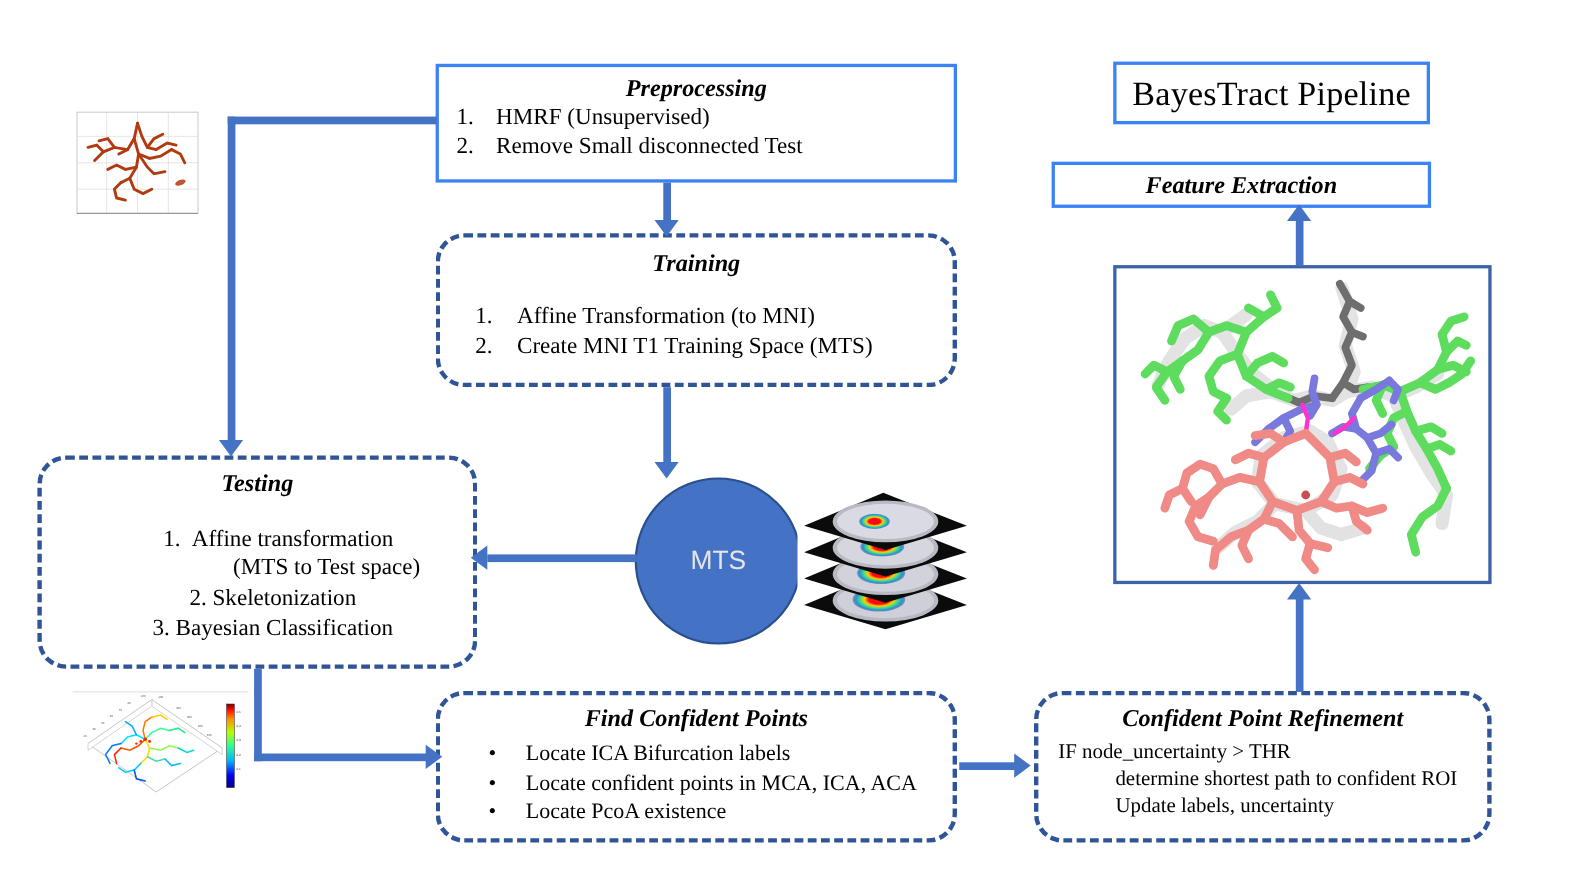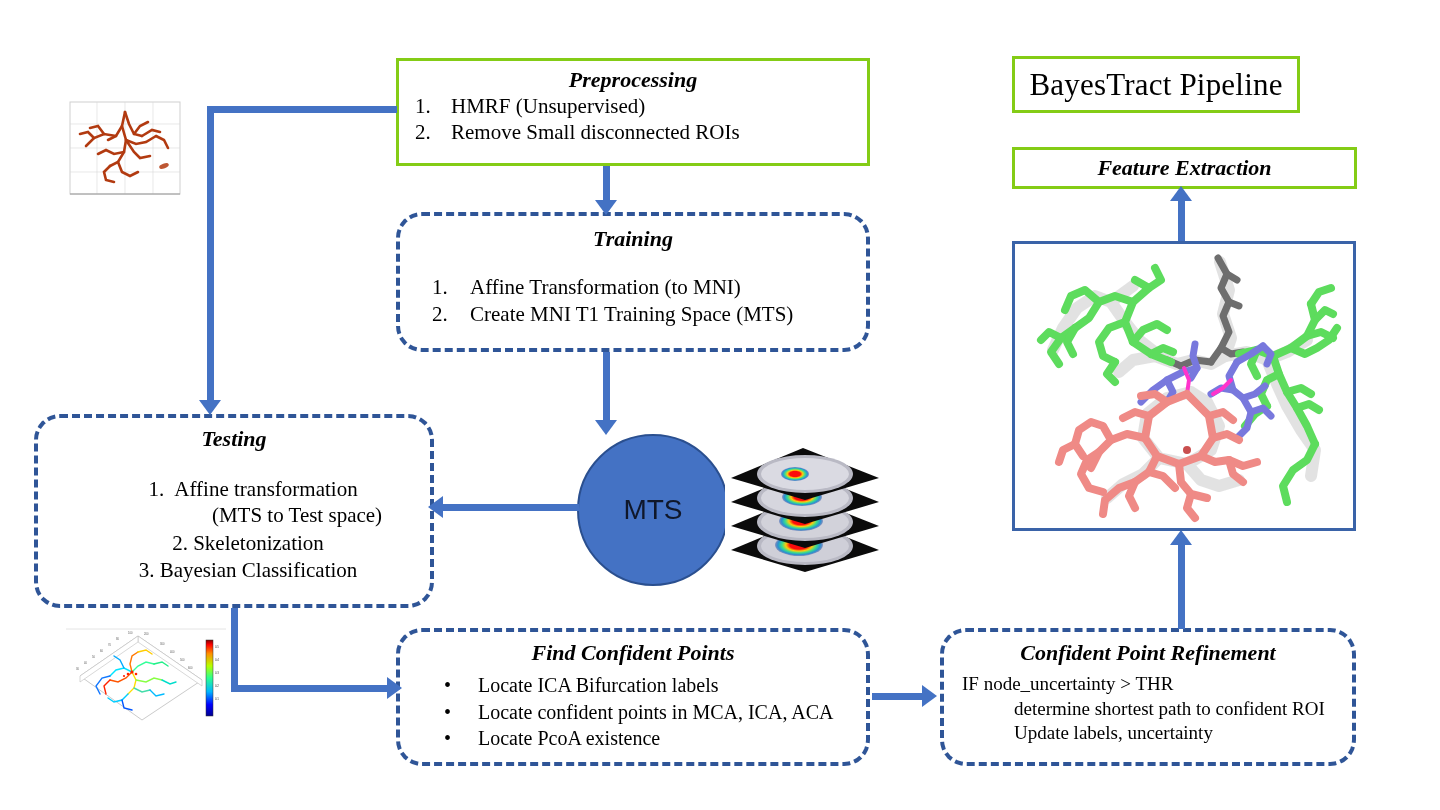--- a/index.html
+++ b/index.html
@@ -2,30 +2,30 @@
 <html><head>
 <meta charset="utf-8">
 <style>
   html,body{margin:0;padding:0;background:#ffffff;}
   body{width:1440px;height:810px;position:relative;overflow:hidden;
        font-family:"Liberation Serif","DejaVu Serif",serif;color:#000;}
   .stage{position:absolute;left:0;top:0;width:1440px;height:810px;}
 
   
   .box{position:absolute;box-sizing:border-box;background:#fff;}
-  .box.solid{border:3px solid #84cc16;}
+  .box.solid{border:3px solid #3b82f6;}
   .box.dashed{border:4px dashed #2F5597;border-radius:26px;}
   .box .title{font-style:italic;font-weight:bold;text-align:center;}
 
   
   #pipeline-title{left:1012px;top:56px;width:288px;height:57px;
       display:flex;align-items:center;justify-content:center;}
   #pipeline-title .t{font-size:31px;letter-spacing:.2px;}
 
-  #feature-extraction{left:1012px;top:147px;width:345px;height:42px;
+  #feature-extraction{left:956px;top:147px;width:345px;height:42px;
       display:flex;align-items:center;justify-content:center;}
   #feature-extraction .t{font-size:22px;font-style:italic;font-weight:bold;}
 
   
   #preprocessing{left:396px;top:58px;width:474px;height:108px;padding:6px 0 0 0;}
   #preprocessing .title{font-size:22px;margin-bottom:1px;}
   #preprocessing .rows{padding-left:16px;font-size:21px;line-height:1.22;}
   #preprocessing .num{display:inline-block;width:36px;}
 
   
@@ -50,21 +50,21 @@
   
   #confident-point-refinement{left:940px;top:628px;width:416px;height:138px;padding:8px 0 0 0;}
   #confident-point-refinement .title{font-size:22px;margin-bottom:6px;}
   #confident-point-refinement .rows{padding-left:18px;font-size:19px;line-height:1.30;}
   #confident-point-refinement .ind{display:block;padding-left:52px;}
 
   
   #mts-circle{position:absolute;left:577px;top:434px;width:148px;height:148px;
       border-radius:50%;background:#4472C4;border:2px solid #2a4f8f;
       display:flex;align-items:center;justify-content:center;}
-  #mts-circle .t{color:#0f172a;font-size:28px;font-family:"Liberation Sans",sans-serif;text-align:center;}
+  #mts-circle .t{color:#e5e5e5;font-size:24px;font-family:"Liberation Sans",sans-serif;text-align:center;}
 
   
   #vessel-panel{position:absolute;left:1012px;top:241px;width:344px;height:290px;
       border:3px solid #3A63A8;background:#fff;box-sizing:border-box;overflow:hidden;}
 
   
   .arrow{position:absolute;background:#4472C4;}
   .ahead{position:absolute;width:0;height:0;}
   .ah-down{border-left:11px solid transparent;border-right:11px solid transparent;border-top:15px solid #4472C4;}
   .ah-up{border-left:11px solid transparent;border-right:11px solid transparent;border-bottom:15px solid #4472C4;}
@@ -85,21 +85,21 @@
   </div>
 
   <div class="box solid" id="feature-extraction">
     <span class="t">Feature Extraction</span>
   </div>
 
   <div class="box solid" id="preprocessing">
     <div class="title">Preprocessing</div>
     <div class="rows">
       <div><span class="num">1.</span><span>HMRF (Unsupervised)</span></div>
-      <div><span class="num">2.</span><span>Remove Small disconnected ROIs</span></div>
+      <div><span class="num">2.</span><span>Remove Small disconnected Test</span></div>
     </div>
   </div>
 
   <div class="box dashed" id="training">
     <div class="title">Training</div>
     <div class="rows">
       <div><span class="num">1.</span><span>Affine Transformation (to MNI)</span></div>
       <div><span class="num">2.</span><span>Create MNI T1 Training Space (MTS)</span></div>
     </div>
   </div>

